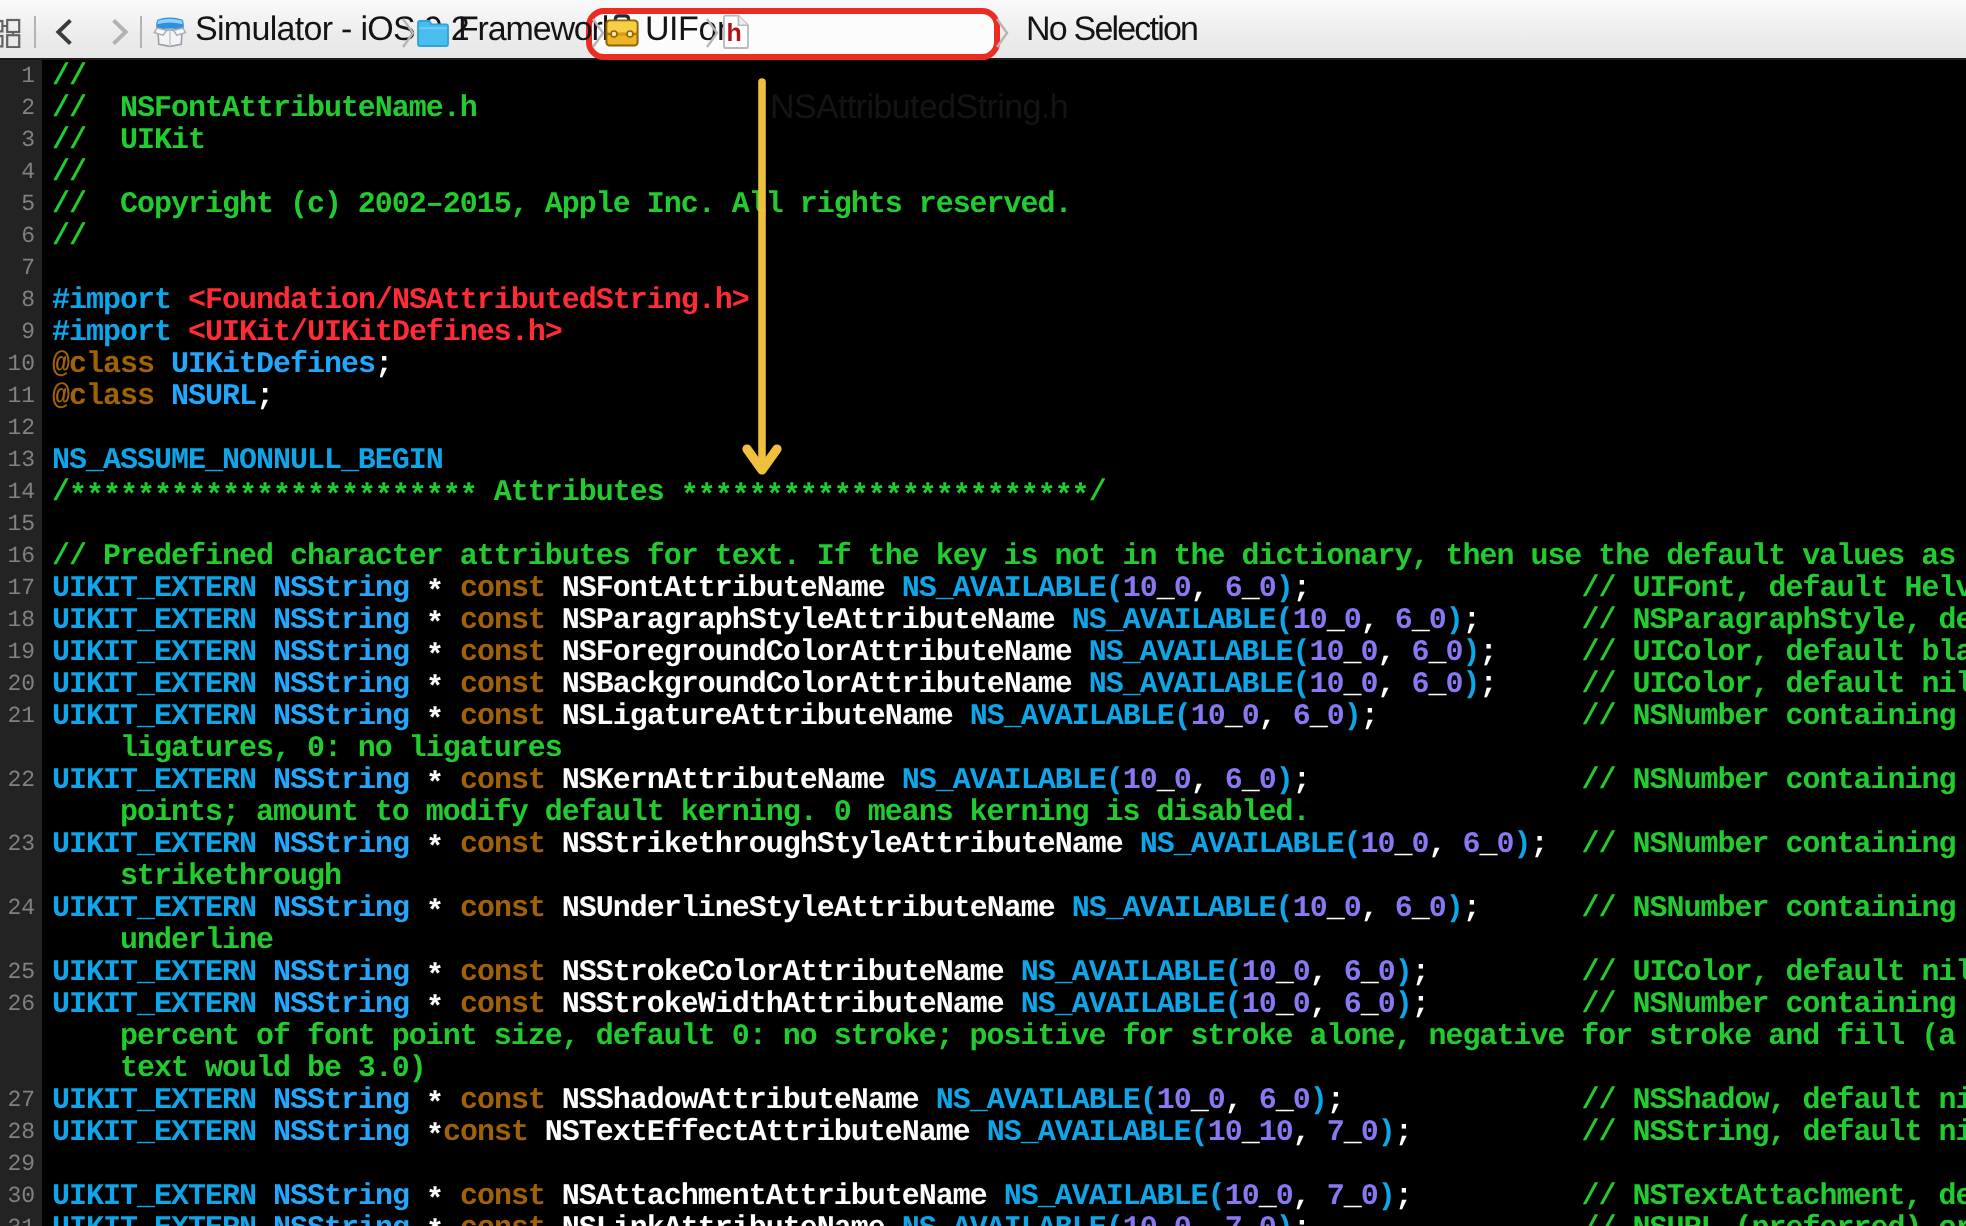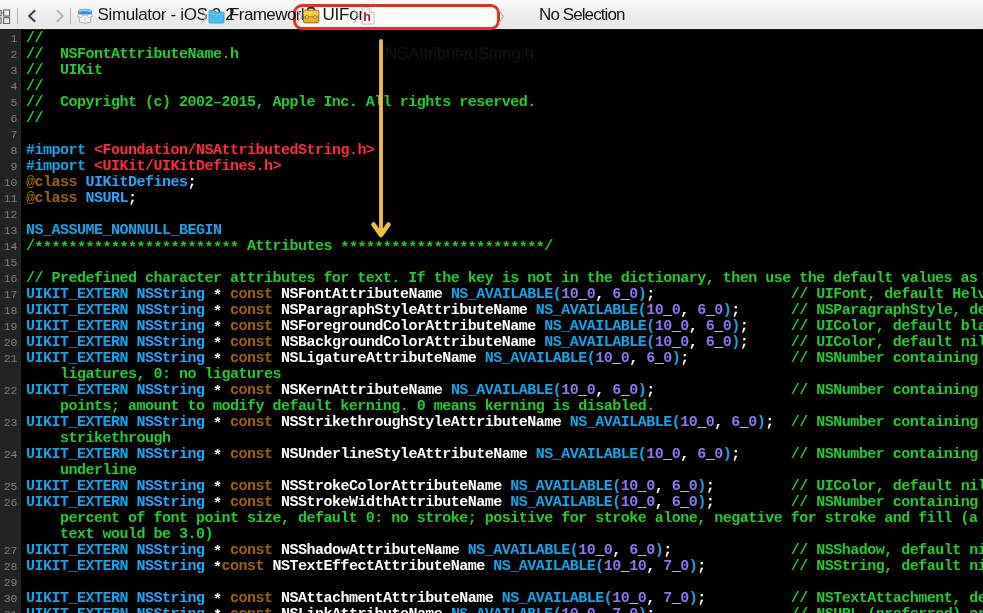--- a/index.html
+++ b/index.html
@@ -161,13 +161,13 @@
 
 <svg width="14" height="18" viewBox="0 0 14 18" style="left:361px;top:7px;">
   <path d="M1 1.5 Q1 0.8 1.7 0.8 L8.2 0.8 L13 5.6 L13 16.3 Q13 17 12.3 17 L1.7 17 Q1 17 1 16.3 Z" fill="#fff" stroke="#b9b9b9" stroke-width="0.9"></path>
   <path d="M8.2 0.8 L8.2 5.6 L13 5.6" fill="#eee" stroke="#b9b9b9" stroke-width="0.8"></path>
   <text x="2.2" y="13.6" font-family="Liberation Sans,sans-serif" font-size="12.5" font-weight="bold" fill="#b01218">h</text>
 </svg>
 <div class="bartxt" style="left:385px;letter-spacing:-0.3px;margin-top:39px;">NSAttributedString.h</div>
 <svg width="8" height="15" viewBox="0 0 8 15" style="left:497px;top:9px;">
   <path d="M1.5 0.5 L6.5 7.5 L1.5 14.5" fill="none" stroke="#b5b5b5" stroke-width="1.2"></path>
 </svg>
-<div class="bartxt" style="left:539px;letter-spacing:-0.9px;">No Selection</div>
+<div class="bartxt" style="left:513px;letter-spacing:-0.9px;">No Selection</div>
 
 </body></html>

